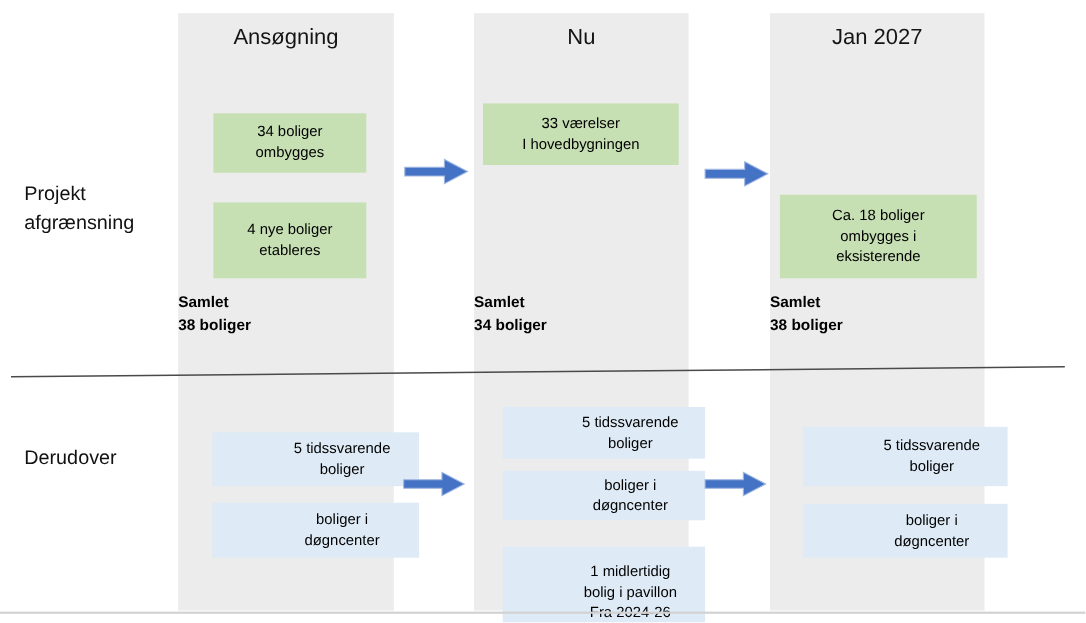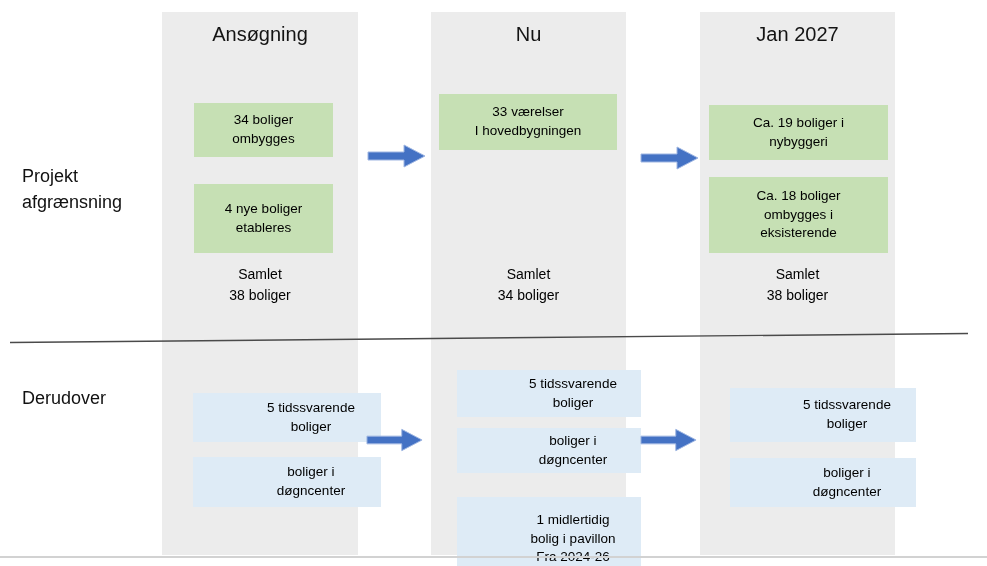--- a/index.html
+++ b/index.html
@@ -43,44 +43,45 @@
     font-size: 13.5px;
     line-height: 1.4;
     white-space: pre-line;
   }
   .box.green { background: #C6E0B4; }
   .box.blue  { background: #DEEBF6; padding-left: 48px; }
   .summary {
     position: absolute;
     left: 0;
     width: 100%;
-    text-align: center;
+    text-align: left;
     font-size: 14px;
     line-height: 1.5;
     white-space: pre-line;
+    font-weight: bold;
   }
   .arrow-svg { position: absolute; }
   .separator-svg { position: absolute; left: 0; top: 326px; }
   .bottom-rule {
     position: absolute;
     left: 0;
     top: 556px;
     width: 987px;
     height: 2px;
     background: #D2D2D2;
   }
 </style>
 </head>
 <body>
 
 <div class="canvas">
 
   <div class="row-label" style="left:22px; top:163px">Projekt
 afgrænsning</div>
-  <div class="row-label" style="left:22px; top:385px">Derudover</div>
+  <div class="row-label" style="left:22px; top:403px">Derudover</div>
 
   <div class="column" style="left:162px; width:196px">
     <div class="col-header">Ansøgning</div>
     <div class="box green" style="left:32px; top:91px; width:139px; height:54px">34 boliger
 ombygges</div>
     <div class="box green" style="left:32px; top:172px; width:139px; height:69px">4 nye boliger
 etableres</div>
     <div class="summary" style="top:252px">Samlet
 38 boliger</div>
     <div class="box blue" style="left:31px; top:381px; width:140px; height:49px">5 tidssvarende
@@ -99,22 +100,20 @@
 boliger</div>
     <div class="box blue" style="left:26px; top:416px; width:136px; height:45px">boliger i
 døgncenter</div>
     <div class="box blue" style="left:26px; top:485px; width:136px; height:84px">1 midlertidig
 bolig i pavillon
 Fra 2024-26</div>
   </div>
 
   <div class="column" style="left:700px; width:195px">
     <div class="col-header">Jan 2027</div>
-    <div class="box green" style="left:9px; top:93px; width:179px; height:55px">Ca. 19 boliger i
-nybyggeri</div>
     <div class="box green" style="left:9px; top:165px; width:179px; height:76px">Ca. 18 boliger
 ombygges i
 eksisterende</div>
     <div class="summary" style="top:252px">Samlet
 38 boliger</div>
     <div class="box blue" style="left:30px; top:376px; width:138px; height:54px">5 tidssvarende
 boliger</div>
     <div class="box blue" style="left:30px; top:446px; width:138px; height:49px">boliger i
 døgncenter</div>
   </div>

